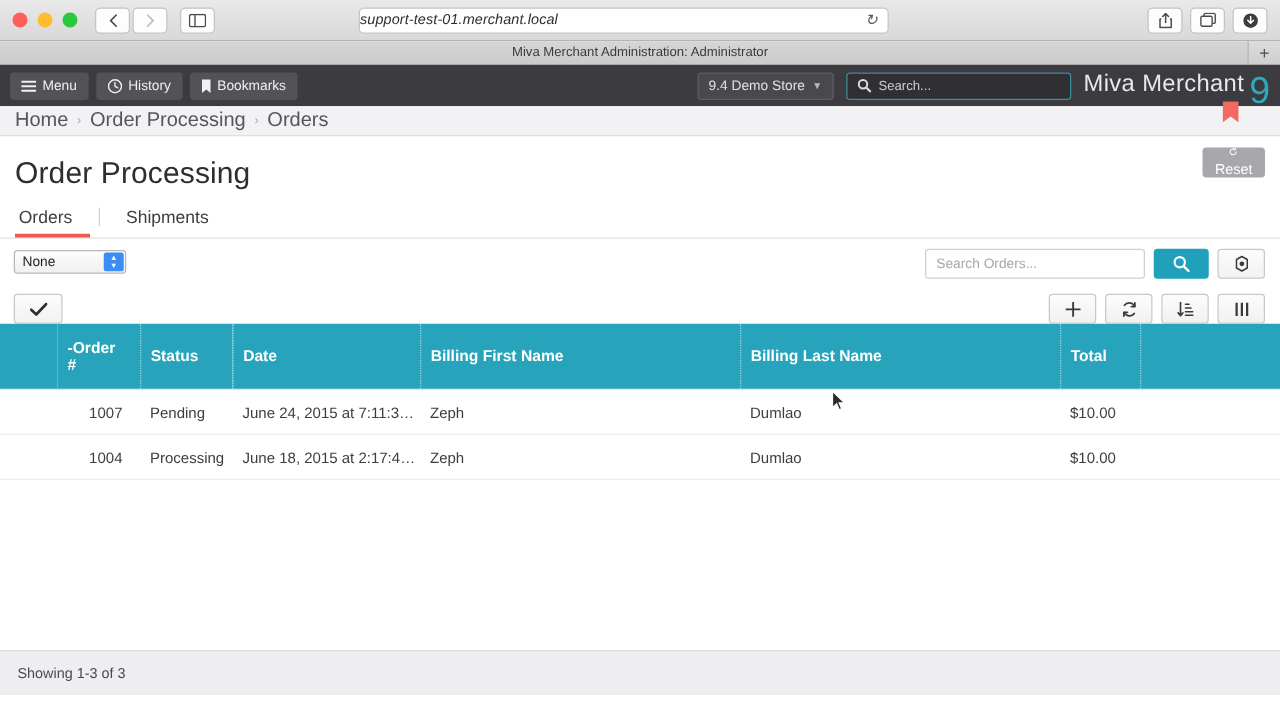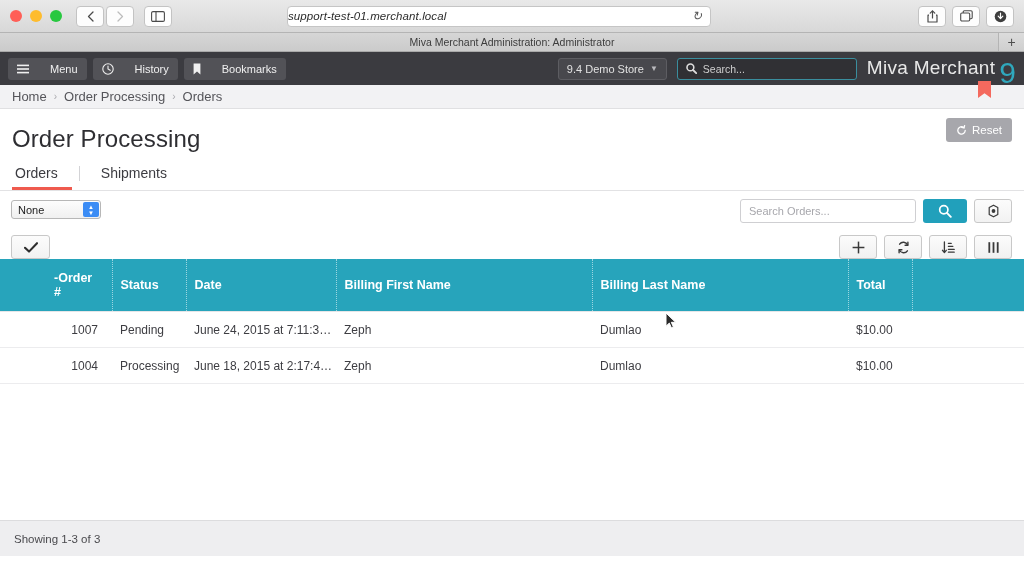--- a/index.html
+++ b/index.html
@@ -76,21 +76,21 @@
     height: 33px;
     background: #3b3b40;
     display: flex; align-items: center;
     padding: 0 8px;
     position: relative;
   }
   .mm-btn {
     height: 22px;
     background: #525257;
     border-radius: 3px;
-    display: flex; align-items: center; gap: 21px;
+    display: flex; align-items: center; gap: 5px;
     padding: 0 9px;
     margin-right: 6px;
     color: #f0f0f0; font-size: 11px;
   }
   .mm-right {
     position: absolute; right: 6px;
     display: flex; align-items: center; gap: 10px;
   }
   .store-select {
     height: 22px; background: #48484d; border: 1px solid #5d5d62;
@@ -115,21 +115,21 @@
 
   
   .crumbbar {
     height: 24px;
     background: #f2f2f4;
     border-bottom: 1px solid #e0e0e2;
     display: flex; align-items: center;
     padding: 0 12px;
     position: relative;
   }
-  .crumb { font-size: 13px; color: #55555a; }
+  .crumb { font-size: 16px; color: #55555a; }
   .crumb-sep { font-size: 10px; color: #a9a9ae; margin: 0 7px; }
   .ribbon {
     position: absolute; right: 33px; top: -4px;
     width: 13px; height: 17px;
     background: #f4695e;
     clip-path: polygon(0 0, 100% 0, 100% 100%, 50% 72%, 0 100%);
   }
 
   
   .page-head { padding: 16px 12px 0 12px; position: relative; }
@@ -143,21 +143,21 @@
   .tab.active::after {
     content: ""; position: absolute; left: 0; right: 0; bottom: 0;
     height: 3px; background: #ef5a4e;
   }
   .tab-div { width: 1px; height: 15px; background: #d3d3d6; margin: 0 7px 9px 7px; }
   .head-rule { height: 1px; background: #e2e2e4; }
   .reset-btn {
     position: absolute; right: 12px; top: 9px;
     height: 24px; background: #a7a7ac; border-radius: 3px;
     display: flex; align-items: center; gap: 5px;
-    padding: 0 10px; color: #ffffff; font-size: 11.5px;
+    padding: 0 10px; color: #ffffff; font-size: 11.5px; flex-direction: column;
   }
 
   
   .toolbar { position: relative; height: 68px; padding: 0 12px; }
   .mac-select {
     position: absolute; left: 11px; top: 9px;
     width: 90px; height: 19px;
     background: linear-gradient(to bottom,#fdfdfd,#f0f0f0);
     border: 1px solid #b7b7b7; border-radius: 3px;
     display: flex; align-items: center;

